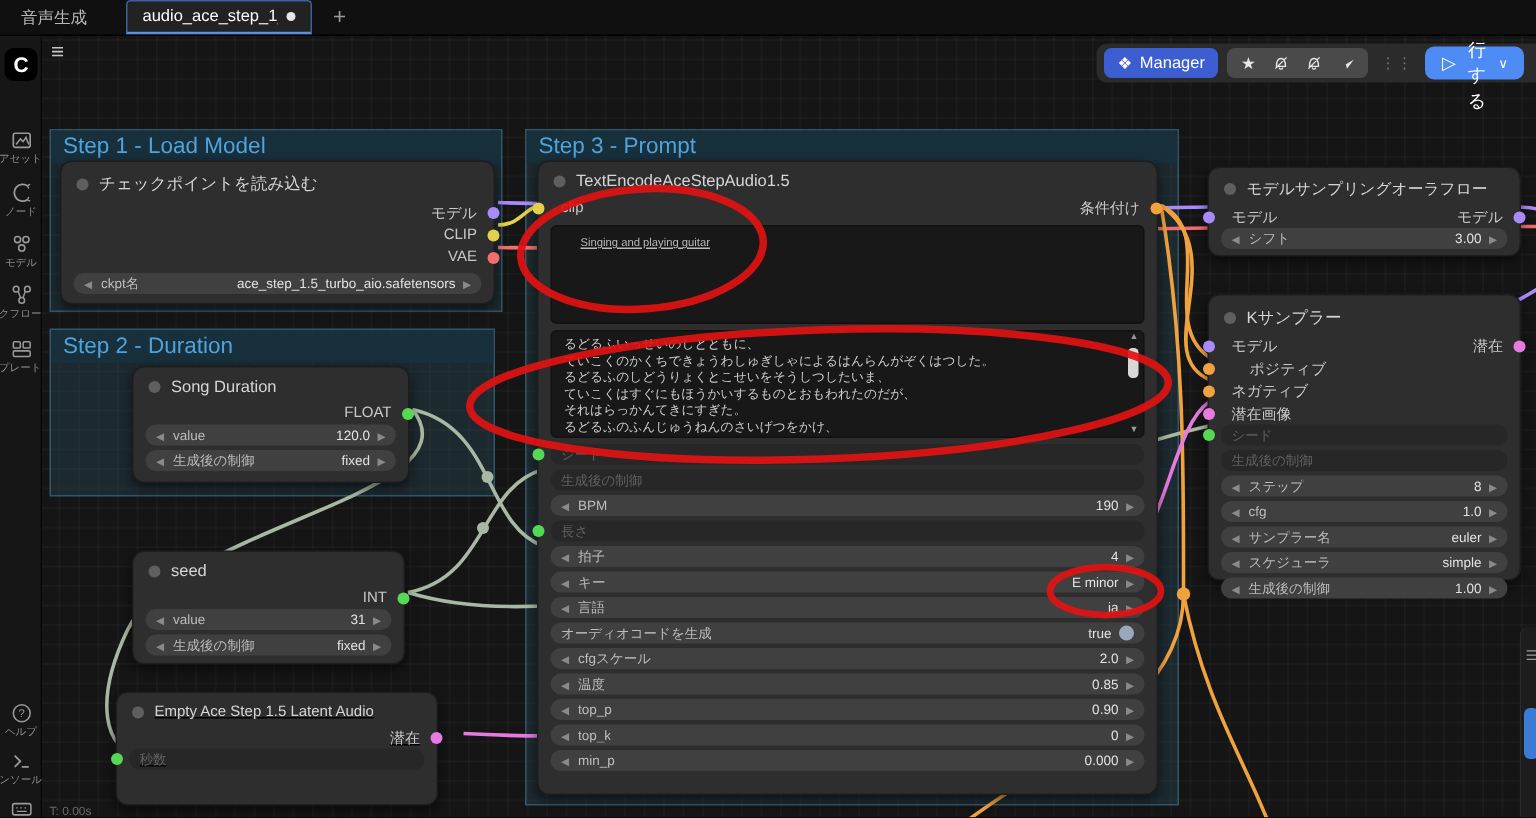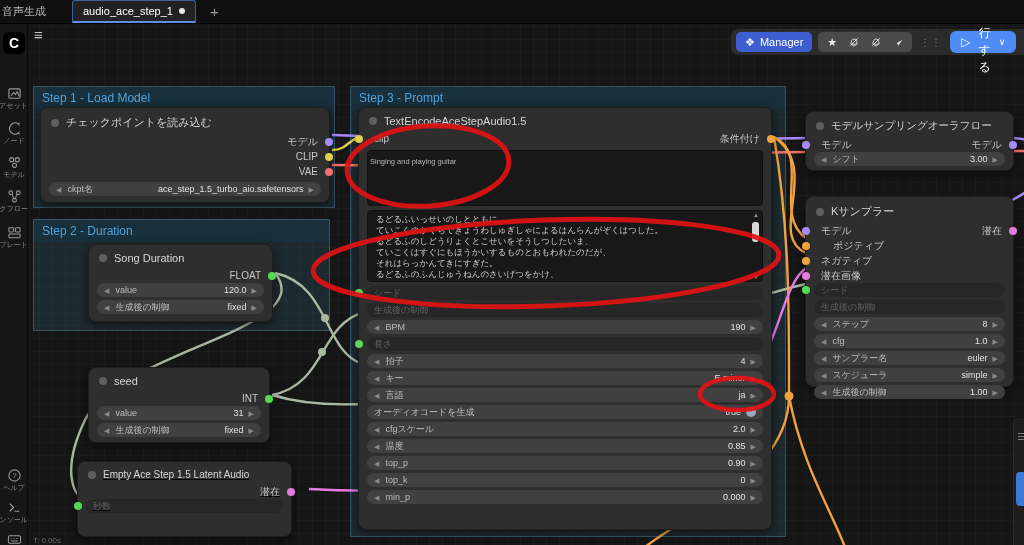--- a/index.html
+++ b/index.html
@@ -2,21 +2,21 @@
 <html style="--accent_blue: #4e8bf5; --manager_blue: #3c5ed1; --group_title: #4fa3dc; --wire_sage: #a9b8a3; --slot_purple: #a78bfa; --slot_yellow: #e3cf4b; --slot_red: #f26d6d; --slot_green: #55d955; --slot_orange: #f0a23f; --slot_pink: #e57ae0; --annotation_red: #e11212; --toggle: #9aa8bd;"><head>
 <meta charset="utf-8">
 <style>
   html,body{margin:0;padding:0;background:#000;}
   *{box-sizing:border-box;font-family:"Liberation Sans","DejaVu Sans",sans-serif;}
   .stage{position:relative;width:1024px;height:545px;overflow:hidden;background:#131313;}
 
   
   .tabbar{position:absolute;left:0;top:0;width:1024px;height:24px;background:#101010;z-index:30;display:flex;align-items:stretch;border-bottom:1px solid #000;}
   .tab{display:flex;align-items:center;gap:6px;padding:0 10px;font-size:11px;color:#b8b8b8;}
-  .tab.bg{padding-left:2px;}
+  .tab.bg{padding-left:14px;}
   .tab.active{margin-left:16px;width:124px;background:#222;color:#fff;border:1px solid #3a639c;border-bottom:2px solid #5b8fe0;border-radius:3px 3px 0 0;}
   .tab.active .tlabel{white-space:nowrap;overflow:hidden;}
   .unsaved{width:6px;height:6px;border-radius:50%;background:#e8e8e8;flex:0 0 auto;}
   .newtab{background:none;border:none;color:#9a9a9a;font-size:15px;line-height:15px;margin-left:8px;cursor:pointer;padding:0 6px;}
 
   
   .sidebar{position:absolute;left:0;top:24px;width:28px;height:521px;background:#161616;z-index:25;border-right:1px solid #0a0a0a;}
   .logo{position:absolute;left:3px;top:8px;width:22px;height:22px;background:#000;border-radius:6px;color:#fff;font-size:14px;font-weight:bold;display:flex;align-items:center;justify-content:center;}
   .sitem{position:absolute;left:0;width:28px;text-align:center;color:#9a9a9a;}
   .sitem svg{display:block;margin:0 auto;}
@@ -25,21 +25,21 @@
   
   .canvas{position:absolute;inset:0;background:#151515;
     background-image:
       linear-gradient(rgba(255,255,255,0.028) 1px,transparent 1px),
       linear-gradient(90deg,rgba(255,255,255,0.028) 1px,transparent 1px);
     background-size:13px 13px;}
   .hamburger{position:absolute;left:34px;top:26px;color:#c5c5c5;font-size:15px;z-index:6;cursor:pointer;}
 
   
   .group{position:absolute;z-index:1;background:rgba(46,88,110,0.30);border:1px solid rgba(80,140,175,0.45);}
-  .gtitle{display:block;height:22px;line-height:22px;padding-left:8px;background:rgba(23,48,62,0.85);color:#4fa3dc;font-size:12px;white-space:nowrap;overflow:hidden;}
+  .gtitle{display:block;height:22px;line-height:22px;padding-left:8px;background:rgba(23,48,62,0.85);color:#4fa3dc;font-size:15px;white-space:nowrap;overflow:hidden;}
 
   
   .node{position:absolute;z-index:3;background:#2e2e2e;border:1px solid #1d1d1d;border-radius:8px;box-shadow:0 3px 8px rgba(0,0,0,0.55);}
   .nhead{display:flex;align-items:center;gap:7px;padding:7px 10px 4px;}
   .ndot{width:8px;height:8px;border-radius:50%;background:#5f5f5f;flex:0 0 auto;}
   .ntitle{font-size:11px;color:#d6d6d6;white-space:nowrap;overflow:hidden;}
   .srow{position:relative;height:15px;display:flex;align-items:center;padding:0 11px;font-size:10px;color:#c9c9c9;}
   .srow.out{justify-content:flex-end;}
   .srow.both{justify-content:space-between;}
   .pdot{position:absolute;top:50%;margin-top:-4px;width:8px;height:8px;border-radius:50%;}
@@ -49,21 +49,21 @@
   .wrow{position:relative;height:14px;margin:0 8px 3px;background:#404040;border-radius:8px;display:flex;align-items:center;padding:0 7px;font-size:9px;color:#bdbdbd;}
   .wrow .pdot.in{left:-12px;}
   .wl{white-space:nowrap;overflow:hidden;}
   .wv{margin-left:auto;color:#e2e2e2;padding-right:5px;white-space:nowrap;}
   .al::before{content:"◀";font-size:7px;color:#8a8a8a;margin-right:6px;}
   .ar::before{content:"▶";font-size:7px;color:#8a8a8a;}
   .wrow.muted{background:#272727;}
   .wrow.muted .wl{color:#606060;}
   .tgl{width:10px;height:10px;border-radius:50%;background:var(--toggle,#9aa8bd);flex:0 0 auto;}
   .ta{position:relative;margin:4px 8px;background:#181818;border:1px solid #111;border-radius:4px;overflow:hidden;}
-  .ta1{height:56px;padding:6px 2px;font-family:"DejaVu Sans Mono",monospace;font-size:7.5px;color:#b9b9b9;}
+  .ta1{height:66px;padding:6px 19px;font-family:"DejaVu Sans Mono",monospace;font-size:7.5px;color:#b9b9b9;text-decoration:underline;}
   .ta2{height:70px;padding:3px 16px 3px 8px;font-size:8.5px;line-height:11px;color:#cfcfcf;white-space:pre-line;}
   .sb-up{position:absolute;right:3px;top:1px;font-size:6px;color:#999;}
   .sb-dn{position:absolute;right:3px;bottom:1px;font-size:6px;color:#999;}
   .sb-th{position:absolute;right:3px;top:11px;width:7px;height:20px;border-radius:3px;background:#d8d8d8;}
 
   
   .toolbar{position:absolute;left:731px;top:29px;height:26px;z-index:20;display:flex;align-items:center;gap:6px;background:#2b2b2b;border-radius:7px;padding:3px 5px;}
   .mgr{display:flex;align-items:center;gap:5px;background:var(--manager_blue,#3c5ed1);border:none;border-radius:5px;color:#fff;font-size:11px;height:20px;padding:0 9px;cursor:pointer;}
   .igroup{display:flex;align-items:center;background:#4a4a4a;border-radius:5px;height:20px;padding:0 4px;gap:2px;}
   .ibtn{background:none;border:none;color:#e8e8e8;width:20px;height:18px;display:flex;align-items:center;justify-content:center;cursor:pointer;padding:0;font-size:11px;}

